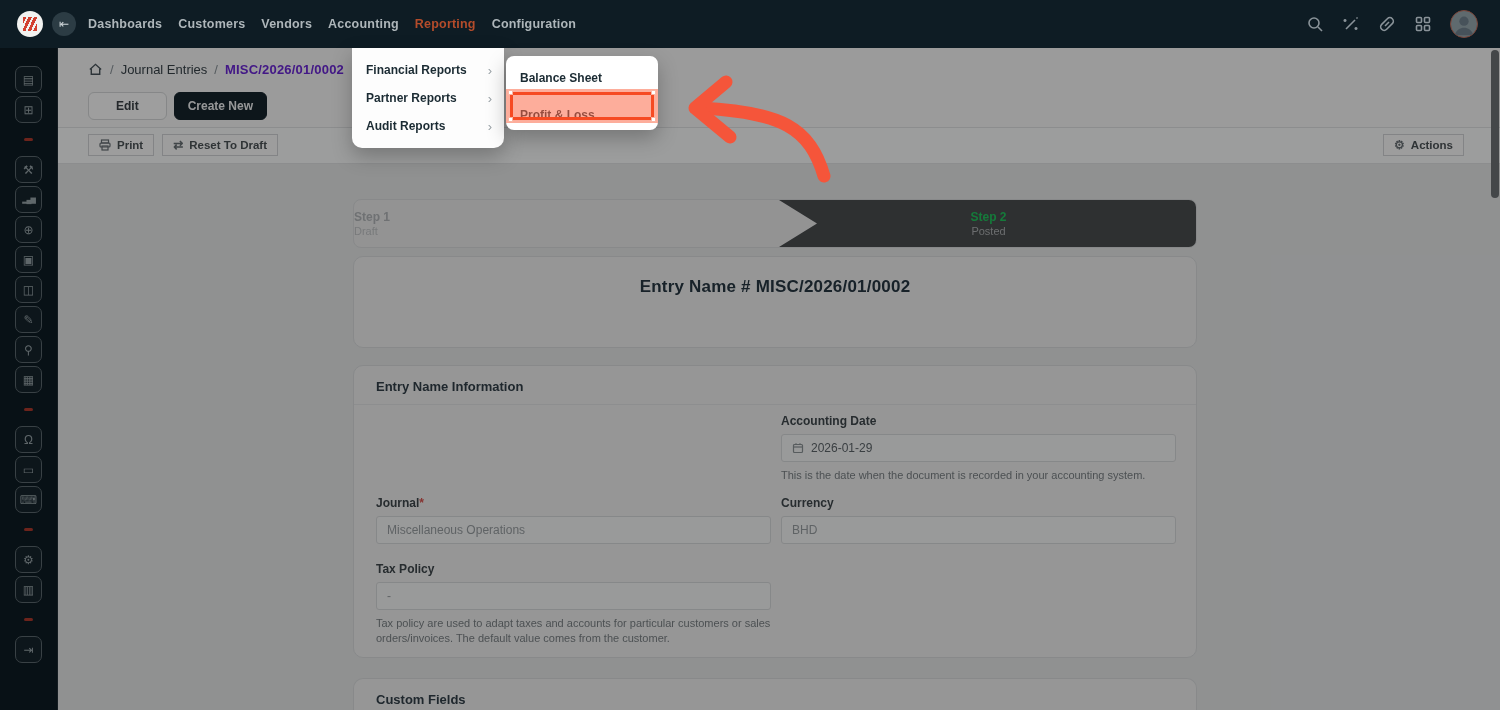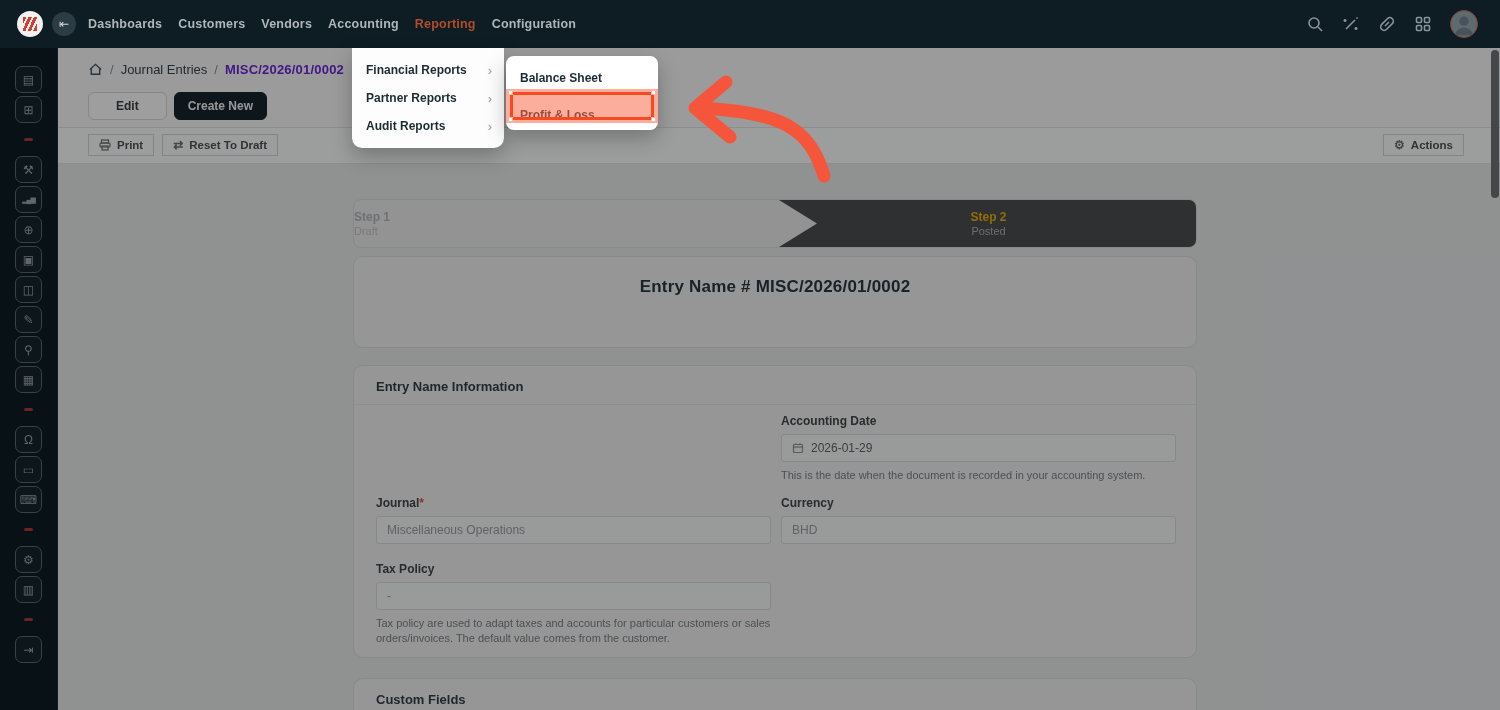--- a/index.html
+++ b/index.html
@@ -55,21 +55,21 @@
   .stepper { position:absolute; left:295px; top:151px; width:844px; height:49px; border-radius:8px; overflow:hidden;
              background:#ededee; border:1px solid #dcdedf; }
   .step-left { position:absolute; left:0; top:0; width:460px; height:100%; display:flex; flex-direction:column;
                align-items:flex-start; justify-content:center; gap:1px; }
   .step-dark { position:absolute; left:425px; top:0; width:419px; height:100%; background:#4b4e50;
                clip-path:polygon(0 0, 38px 50%, 0 100%, 100% 100%, 100% 0);
                display:flex; flex-direction:column; align-items:center; justify-content:center; gap:1px; }
   .step-title { font-size:12px; font-weight:800; }
   .step-sub { font-size:11px; }
   .step-left .step-title { color:#b3b7ba; } .step-left .step-sub { color:#c2c5c7; }
-  .step-dark .step-title { color:#eab308; } .step-dark .step-sub { color:#aeb1b3; }
+  .step-dark .step-title { color:#22c55e; } .step-dark .step-sub { color:#aeb1b3; }
 
   
   .card { position:absolute; left:295px; width:844px; background:#f2f3f3; border:1px solid #dcdedf; border-radius:10px; }
   .card-entry { top:208px; height:92px; }
   .entry-title { text-align:center; margin-top:20px; font-size:17px; font-weight:800; color:#273743; letter-spacing:.2px; }
   .card-info { top:317px; height:293px; }
   .card-heading { position:absolute; left:22px; top:13px; font-size:13px; font-weight:800; color:#33404a; }
   .card-divider { position:absolute; left:0; top:38px; width:100%; height:1px; background:#e4e6e7; }
   .card-custom { top:630px; height:60px; border-bottom:none; border-radius:10px 10px 0 0; }
 

